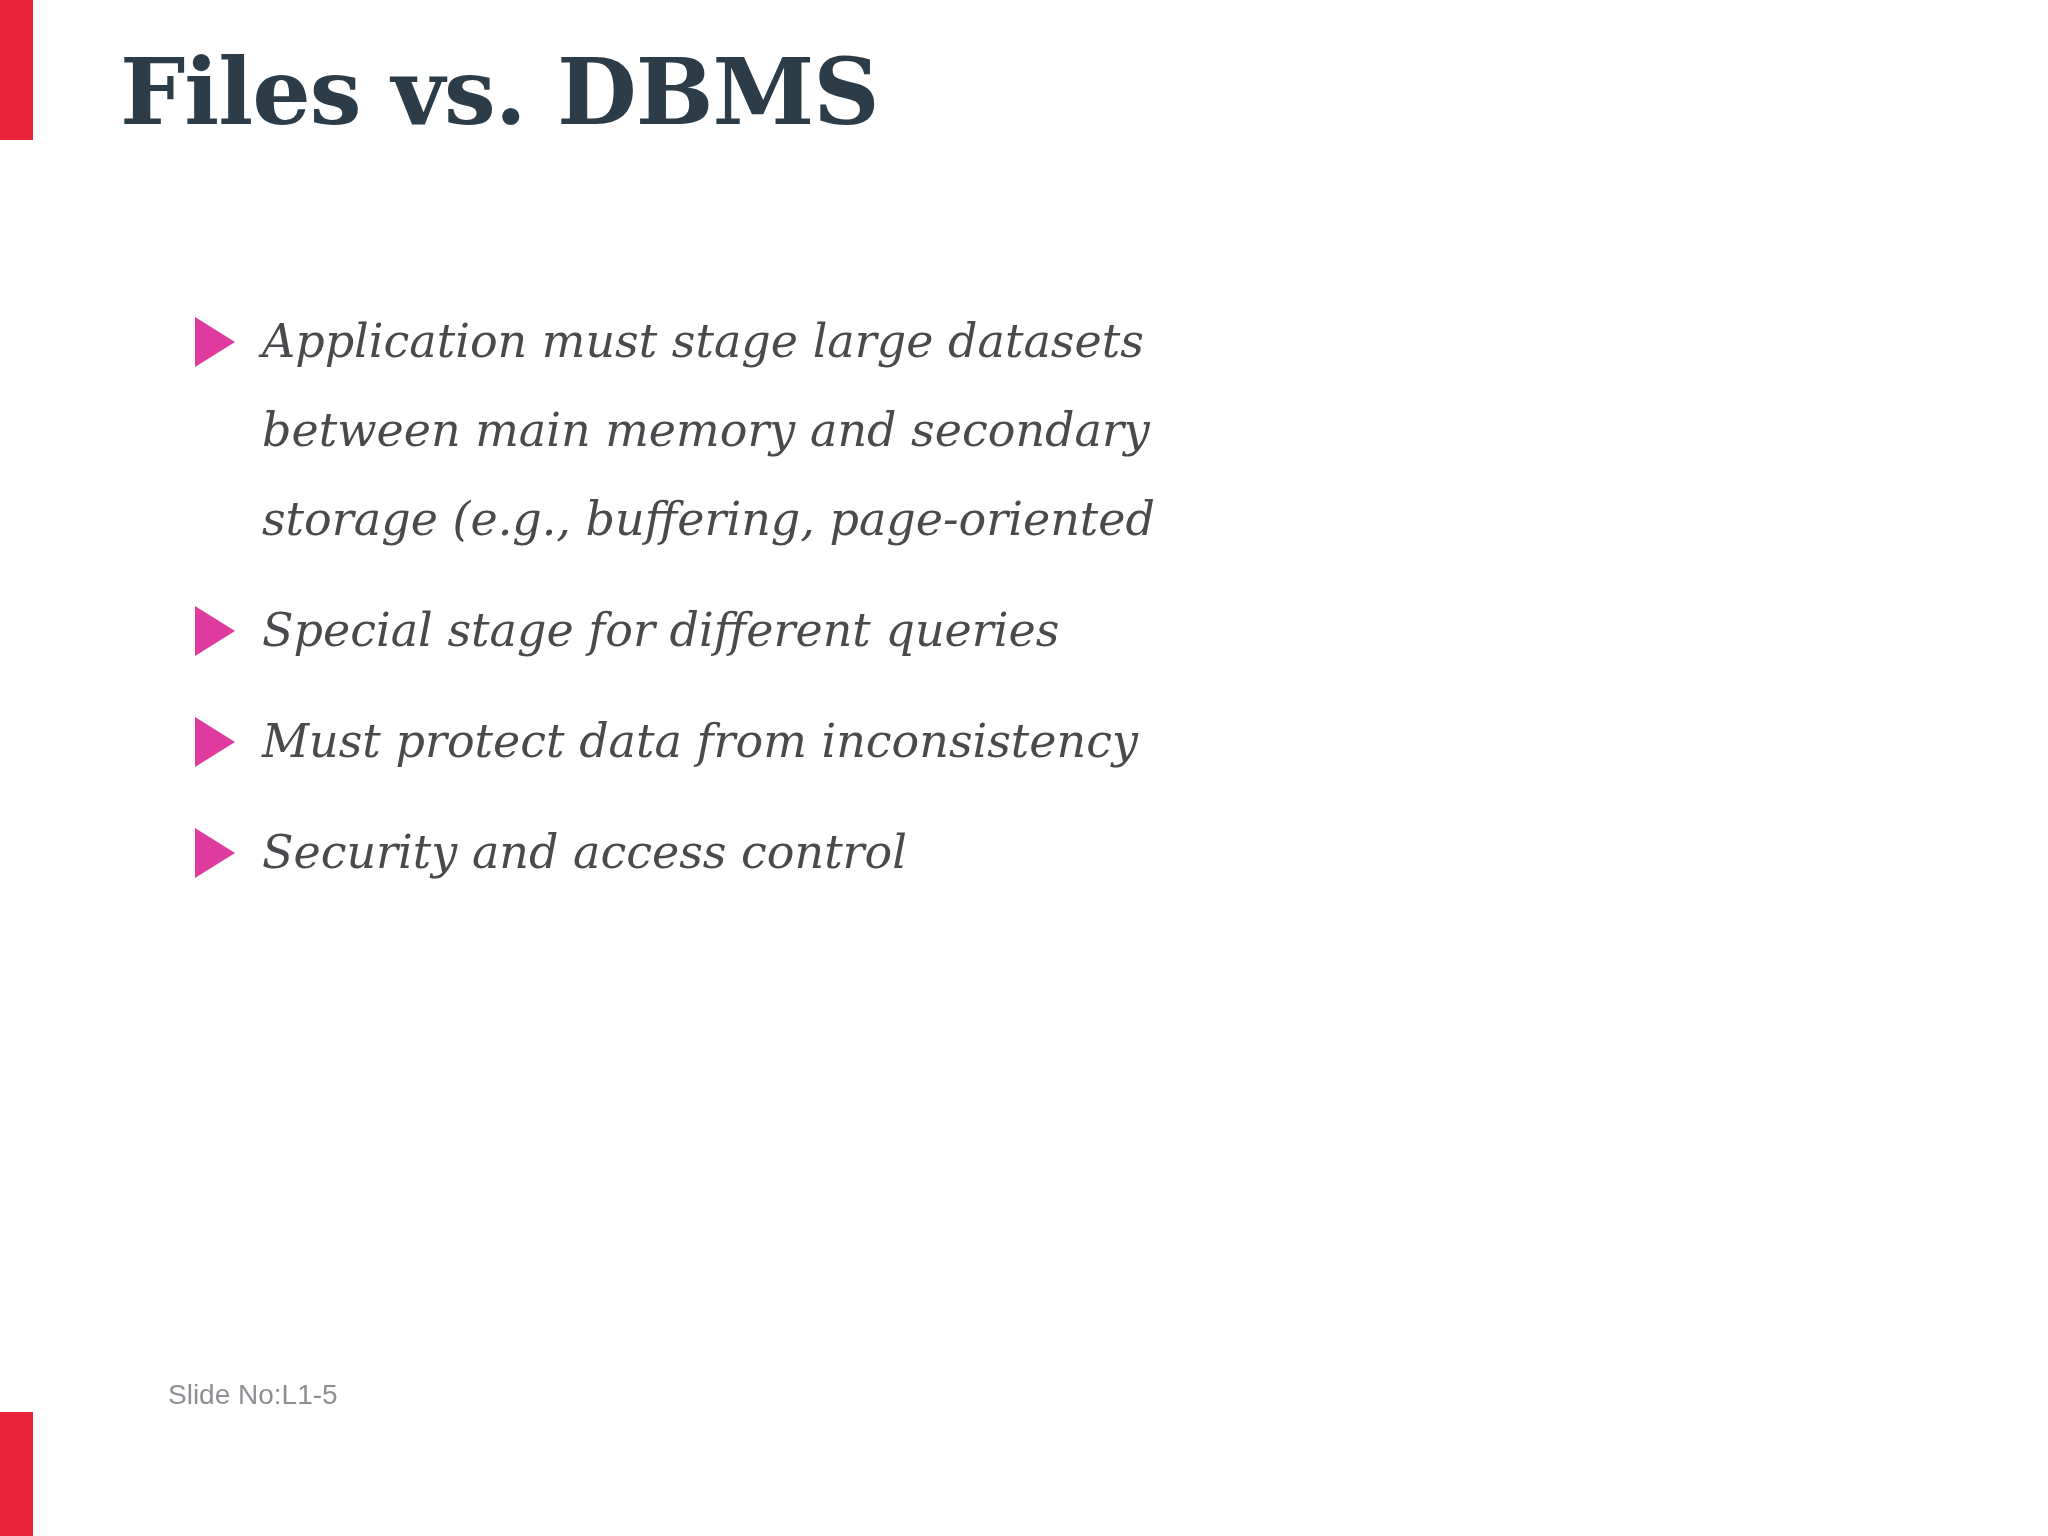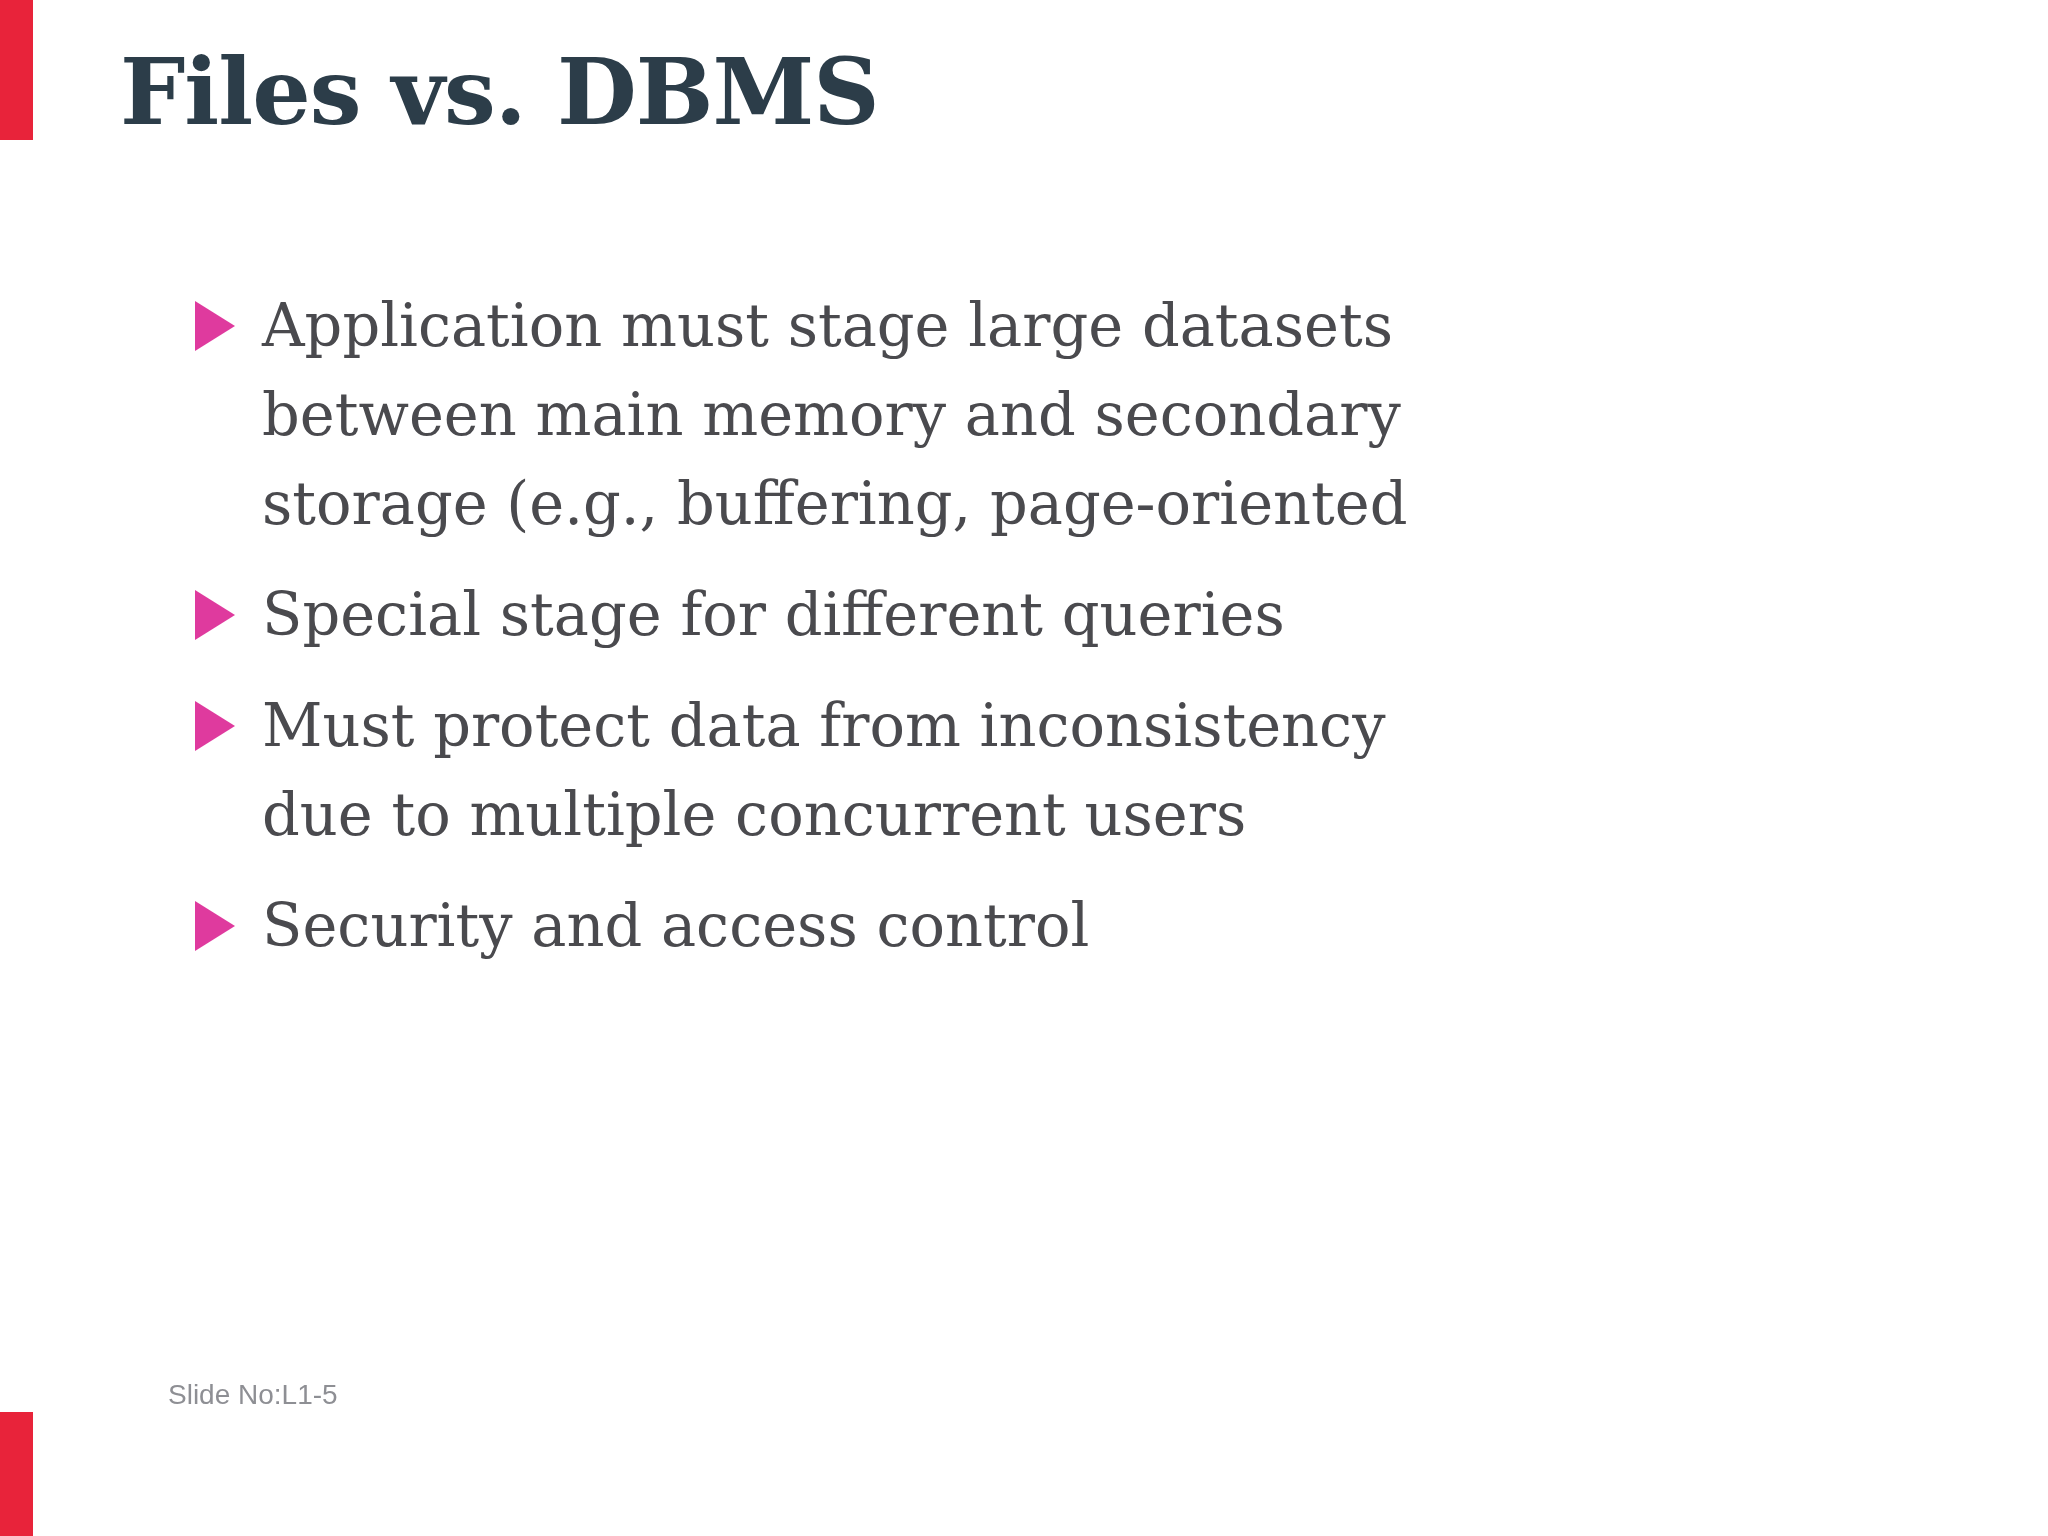--- a/index.html
+++ b/index.html
@@ -34,24 +34,25 @@
     white-space: nowrap;
     text-align: center;
   }
   .bullets {
     position: absolute;
     left: 262px; top: 281px;
     width: 1560px;
   }
   .bullet-item {
     position: relative;
-    margin: 0 0 22px 0;
-    font-size: 59px;
+    margin: 16px 0 22px 0;
+    font-size: 46px;
     line-height: 89px;
     color: var(--body-color, #4a4a4e);
+    font-style: italic;
   }
   .bullet-item:last-child { margin-bottom: 0; }
   .bullet-triangle {
     position: absolute;
     left: -67px; top: 20px;
     width: 0; height: 0;
     border-top: 25px solid transparent;
     border-bottom: 25px solid transparent;
     border-left: 40px solid var(--bullet-pink, #df3a9e);
   }
@@ -79,21 +80,20 @@
         <div class="bullet-line">between main memory and secondary</div>
         <div class="bullet-line">storage (e.g., buffering, page-oriented</div>
       </div>
       <div class="bullet-item">
         <span class="bullet-triangle"></span>
         <div class="bullet-line">Special stage for different queries</div>
       </div>
       <div class="bullet-item">
         <span class="bullet-triangle"></span>
         <div class="bullet-line">Must protect data from inconsistency</div>
-        <div class="bullet-line">due to multiple concurrent users</div>
       </div>
       <div class="bullet-item">
         <span class="bullet-triangle"></span>
         <div class="bullet-line">Security and access control</div>
       </div>
     </div>
   <div class="footer">Slide No:L1-5</div>
 </div>
 
 </body></html>

